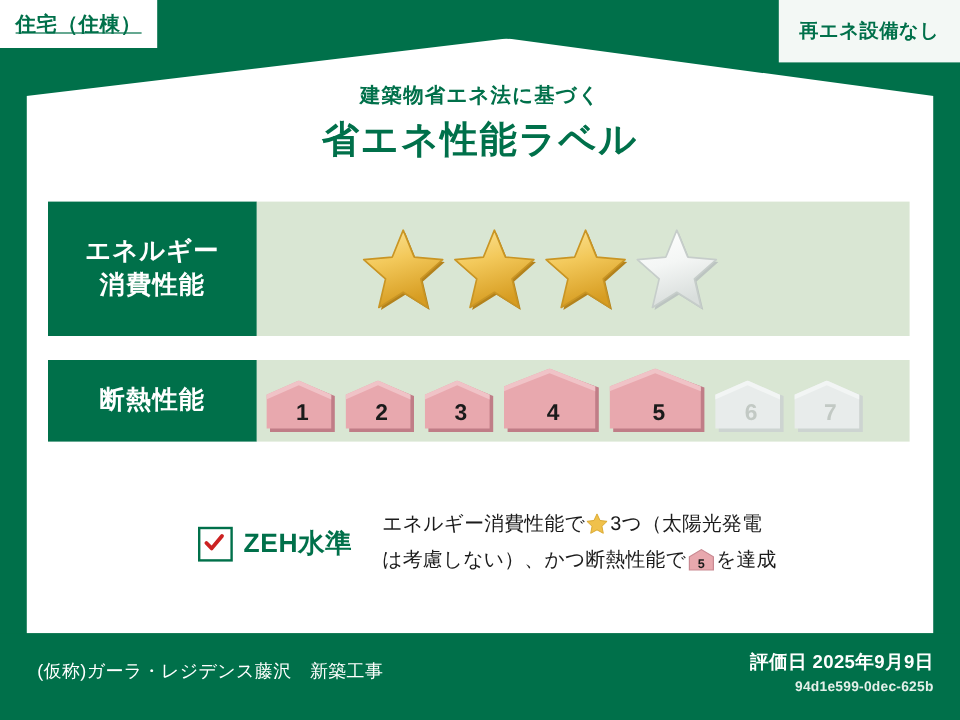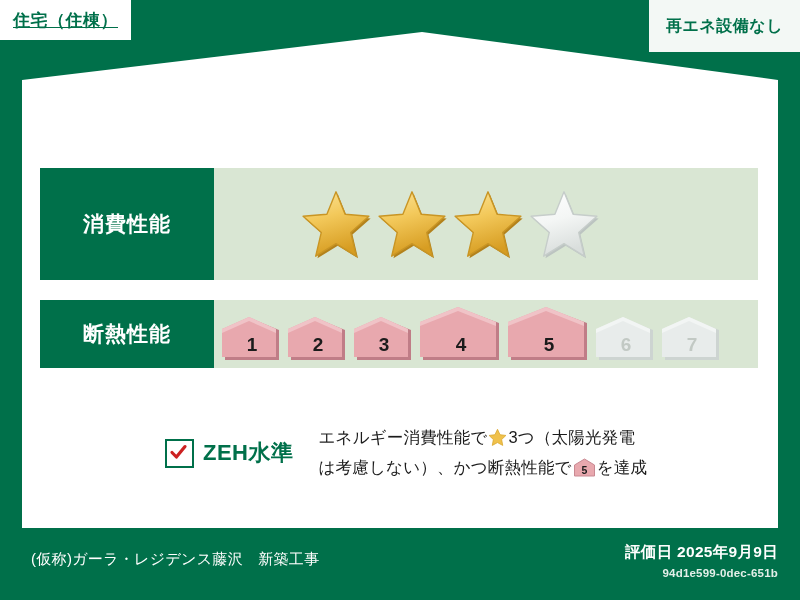--- a/index.html
+++ b/index.html
@@ -99,23 +99,28 @@
 
   <div class="house-body"></div>
 
   <div class="tag-left">
     <span>住宅（住棟）</span>
   </div>
   <div class="tag-right">
     <span>再エネ設備なし</span>
   </div>
 
+  <div class="title-wrap">
+    <div class="title-sub">建築物省エネ法に基づく</div>
+    <div class="title-main">省エネ性能ラベル</div>
+  </div>
 
   <div class="row row-ec">
     <div class="row-label">
+      <span>エネルギー</span>
       <span>消費性能</span>
     </div>
     <div class="row-value">
       <div class="stars" id="stars">
           <svg class="star" viewBox="0 0 100 100">
             <defs>
               <linearGradient id="sg0" x1="0" y1="0" x2="0.3" y2="1">
                 <stop offset="0" stop-color="#fbe49a"></stop>
                 <stop offset="0.45" stop-color="#f3c95b"></stop>
                 <stop offset="1" stop-color="#d79d22"></stop>
@@ -248,17 +253,17 @@
         </svg></span><span>を達成</span>
     </div>
   </div>
 
   <div class="footer">
     <div class="f-left">
       <span class="f-name">(仮称)ガーラ・レジデンス藤沢　新築工事</span>
     </div>
     <div class="f-right">
       <div class="f-date">評価日 2025年9月9日</div>
-      <div class="f-id">94d1e599-0dec-651b</div>
+      <div class="f-id">94d1e599-0dec-625b</div>
     </div>
   </div>
 
 </div>
 
 </body></html>

